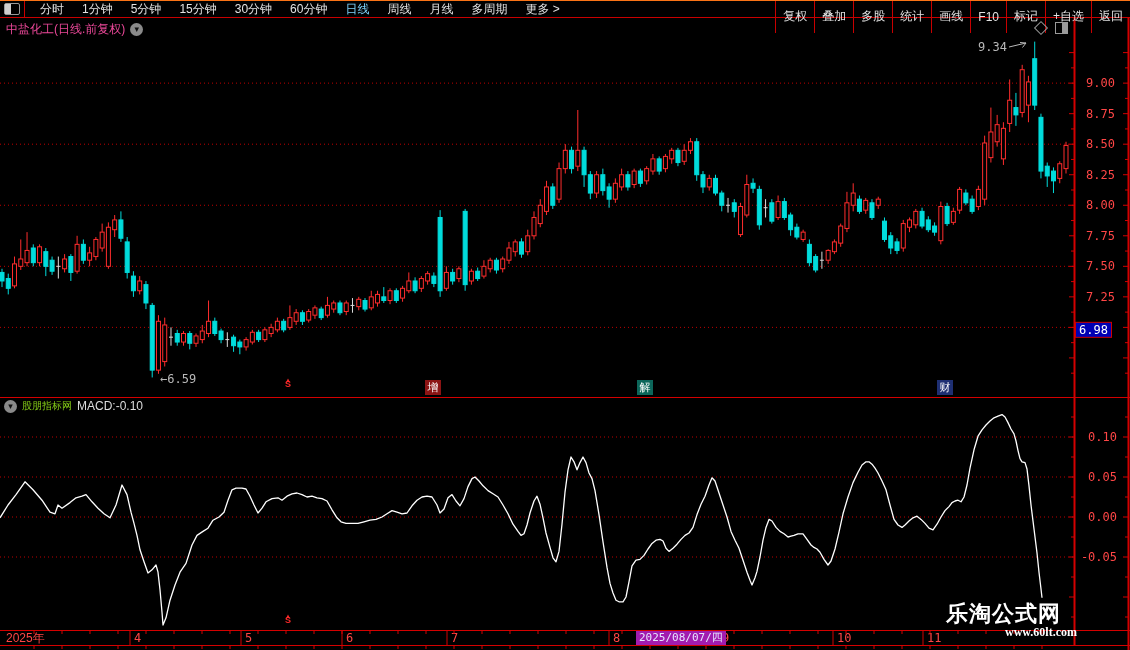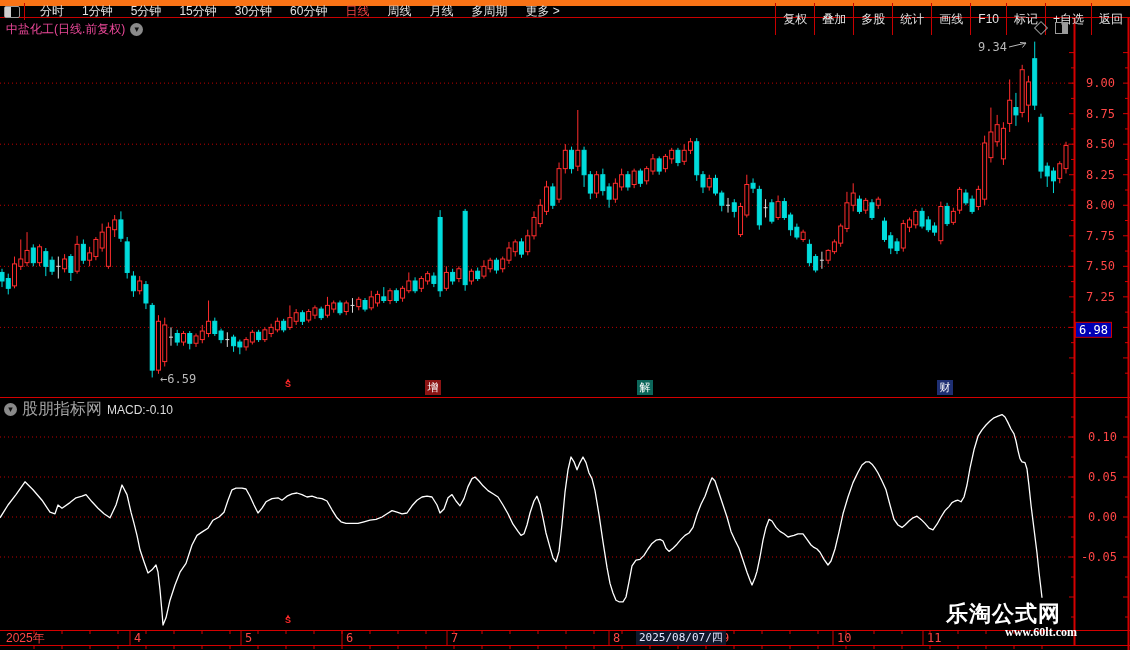--- a/index.html
+++ b/index.html
@@ -1,41 +1,41 @@
 <!DOCTYPE html>
 <html><head>
 <meta charset="utf-8">
 <style>
   html,body{margin:0;padding:0;background:#000;}
   .screen{position:relative;width:1130px;height:650px;background:#000;overflow:hidden;
           font-family:"Liberation Sans","DejaVu Sans",sans-serif;}
   svg{position:absolute;left:0;top:0;}
   
   .toolbar{position:absolute;left:0;top:0;width:1130px;height:18px;box-sizing:border-box;
-           border-top:6px solid #f97316;border-bottom:1px solid #c80000;display:flex;align-items:center;}
+           border-top:1px solid #f97316;border-bottom:1px solid #c80000;display:flex;align-items:center;}
   .tb-iconbox{width:24px;height:17px;border-right:1px solid #c80000;display:flex;align-items:center;justify-content:center;}
   .split-icon{width:14px;height:10px;border:1px solid #9a9a9a;border-radius:2px;position:relative;}
   .split-icon::after{content:"";position:absolute;left:0;top:0;width:6px;height:10px;background:#cfcfcf;}
   .tb-left{display:flex;align-items:center;margin-left:6px;}
   .tb-left .tbi{padding:0 9px;font-size:12px;color:#e2e2e2;white-space:nowrap;cursor:default;}
-  .tb-left .tbi.active{color:#ef4444;}
+  .tb-left .tbi.active{color:#7dd3fc;}
   .tb-right{margin-left:auto;display:flex;height:17px;}
   .tb-right .tbi{border-left:1px solid #c80000;padding:16px 7px;font-size:12px;color:#e2e2e2;
                  display:flex;align-items:center;white-space:nowrap;cursor:default;}
   
   .title-row{position:absolute;left:6px;top:21px;display:flex;align-items:center;gap:5px;}
   .title-text{font-size:12px;color:#ec4899;}
   .chev{width:13px;height:13px;border-radius:50%;background:#8a8a8a;color:#101010;font-size:9px;
         text-align:center;line-height:12px;}
   .win-icons{position:absolute;left:1036px;top:22px;display:flex;gap:9px;align-items:center;}
   .diamond{width:8px;height:8px;border:1px solid #9a9a9a;transform:rotate(45deg);}
   .split2{width:11px;height:10px;border:1px solid #9a9a9a;position:relative;}
   .split2::after{content:"";position:absolute;right:0;top:0;width:5px;height:10px;background:#9a9a9a;}
   .ind-row{position:absolute;left:4px;top:399px;display:flex;align-items:center;gap:5px;}
-  .ind-src{font-size:16px;color:#a3a3a3;}
+  .ind-src{font-size:10px;color:#84cc16;}
   .ind-val{font-size:12px;color:#dcdcdc;}
   
   .evt{position:absolute;top:380px;width:16px;height:15px;color:#fff;font-size:11px;
        line-height:15px;text-align:center;}
   .sig{position:absolute;color:#ff2a2a;text-align:center;width:10px;line-height:5px;}
   .sig .a{font-size:7px;display:block;}
   .sig .s{font-size:9px;font-weight:bold;display:block;}
   
   .date-tag{position:absolute;top:631px;height:14px;background:#0000a8;color:#e6e6ff;
             font-size:11px;line-height:14px;padding:0 3px;font-family:"DejaVu Sans Mono",monospace;}
@@ -640,20 +640,20 @@
       <div class="evt" style="left: 637px; background: rgb(12, 102, 90);">解</div>
       <div class="evt" style="left: 937px; background: rgb(30, 47, 115);">财</div>
       <div class="sig" style="left: 283px; top: 377px;">
         <span class="a">▴</span>
         <span class="s">S</span>
       </div>
       <div class="sig" style="left: 283px; top: 613px;">
         <span class="a">▴</span>
         <span class="s">S</span>
       </div>
-      <div class="date-tag" style="left: 636px; background: #0f172a;">2025/08/07/四</div>
+      <div class="date-tag" style="left: 636px; background: #a21caf;">2025/08/07/四</div>
     </div>
 
   <div class="wm1">乐淘公式网</div>
   <div class="wm2">www.60lt.com</div>
 
   <div class="clip-frag"></div>
 </div>
 
 </body></html>

